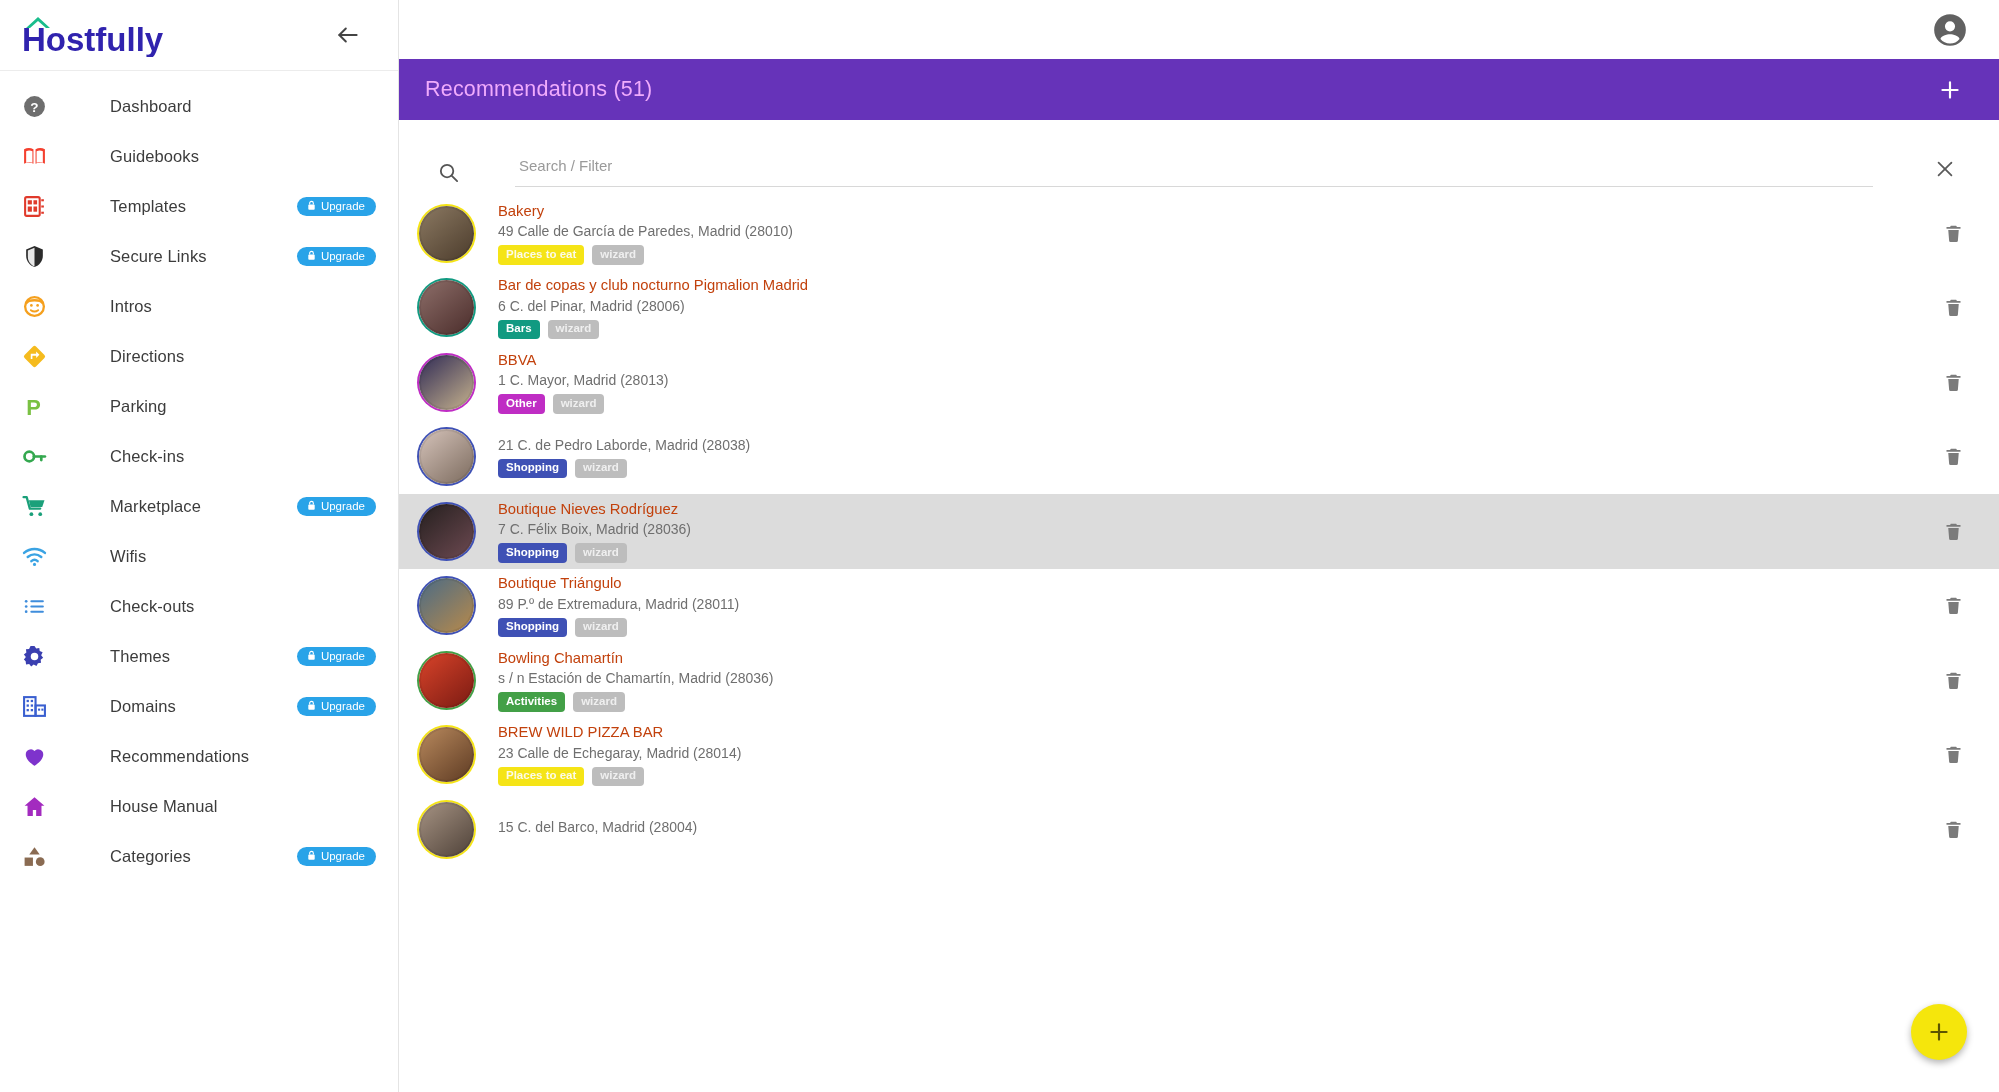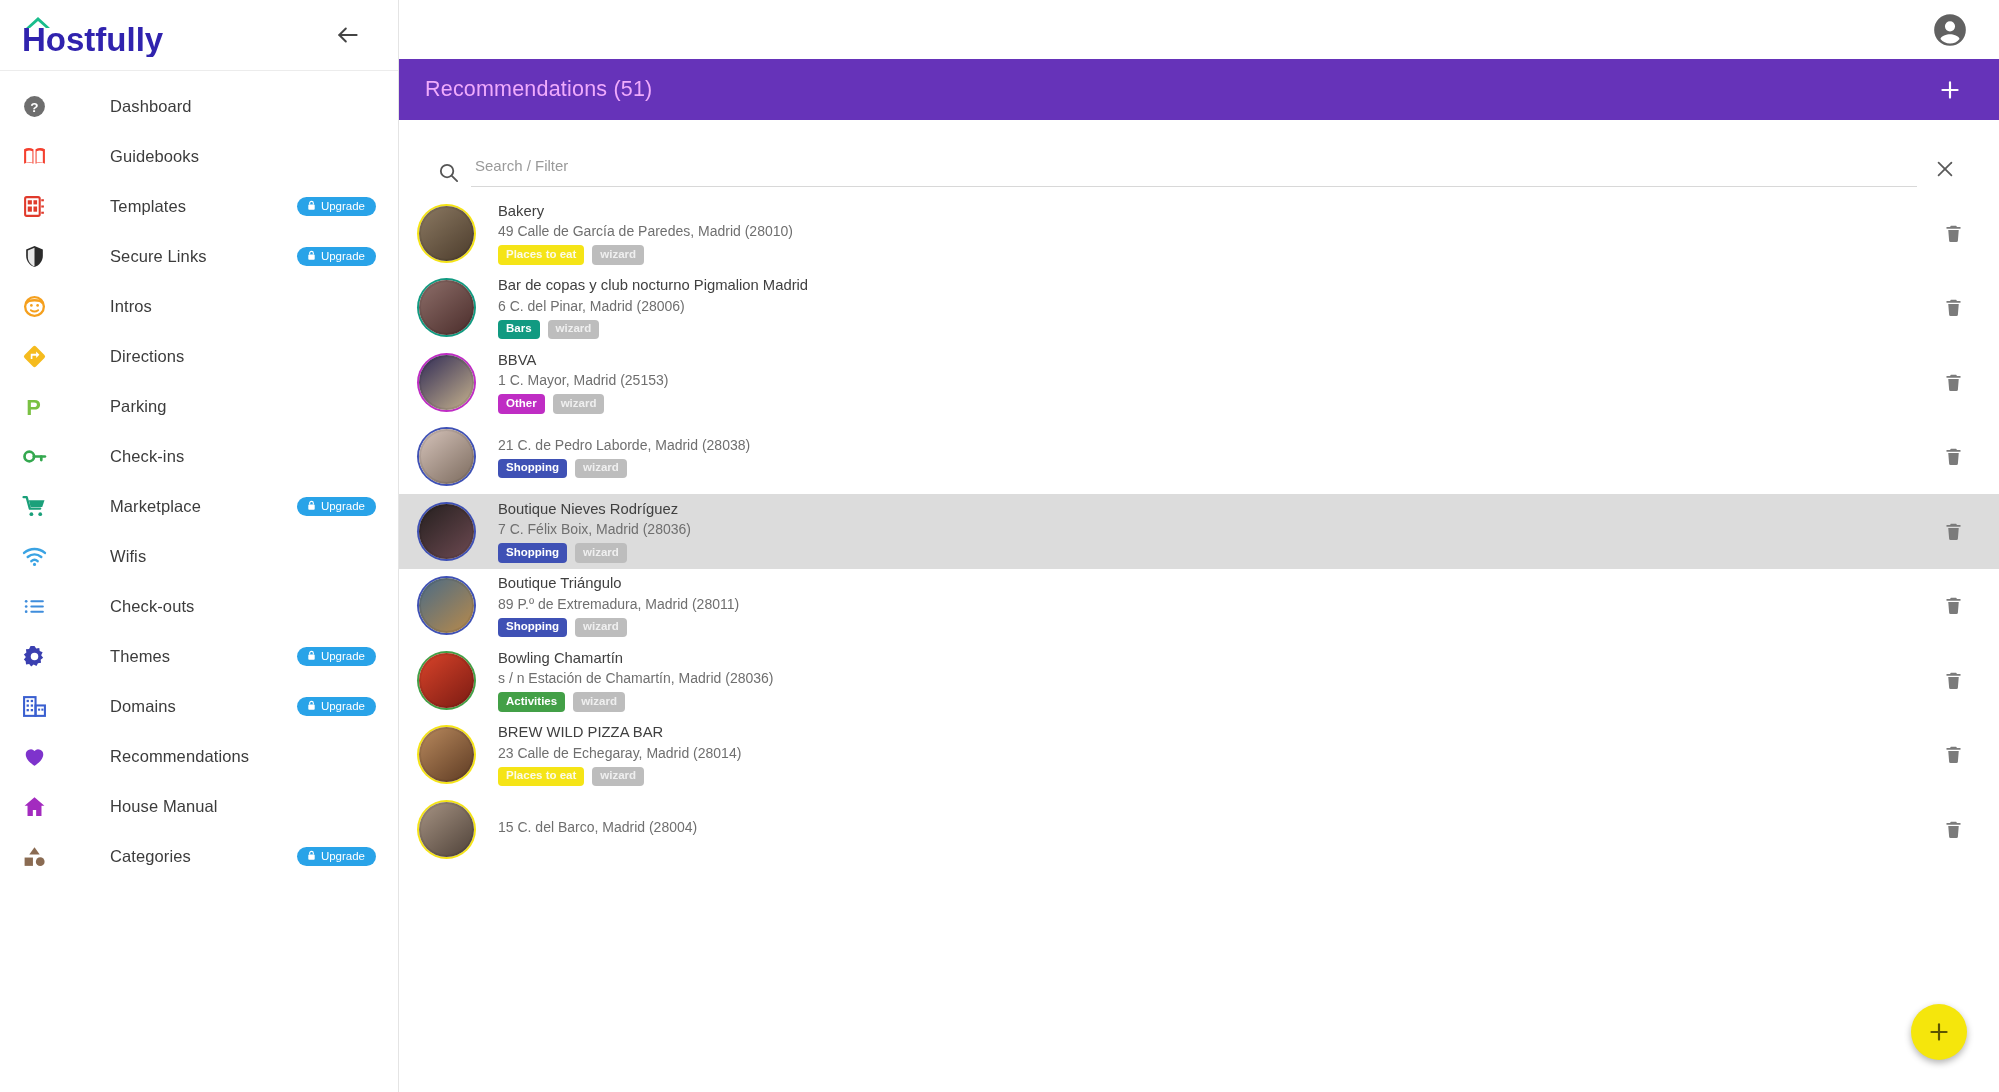--- a/index.html
+++ b/index.html
@@ -91,21 +91,21 @@
   .page-title {
     color: #f0abfc;
     font-size: 21.5px;
     letter-spacing: 0.2px;
   }
   .header-add { cursor: pointer; width: 32px; height: 32px; display:flex; align-items:center; justify-content:center;}
 
   .search-row {
     display: flex; align-items: center;
     padding: 28px 26px 0 26px;
-    height: 76px; min-height: 76px;
+    height: 76px; min-height: 76px; gap: 44px;
   }
   .search-icon-wrap { width: 46px; display:flex; align-items:center; justify-content:center; cursor: pointer;}
   .search-field {
     flex: 1 1 auto;
     border: none; outline: none;
     border-bottom: 1px solid #d8d8d8;
     font-size: 15px;
     color: #3c3c3c;
     padding: 0 0 12px 4px;
     background: transparent;
@@ -135,21 +135,21 @@
     margin-right: 24px;
     overflow: hidden;
     position: relative;
     background: #cfcfcf;
   }
   .thumb .ring {
     position: absolute; inset: 0; border-radius: 50%;
     box-shadow: inset 0 0 0 2px rgba(0,0,0,0.08);
   }
   .rec-body { flex: 1 1 auto; min-width: 0; display:flex; flex-direction:column; gap:2px; }
-  .rec-name { font-size: 14.8px; color: #404040; line-height: 1.25; white-space: nowrap;}
+  .rec-name { font-size: 14.8px; color: #c2410c; line-height: 1.25; white-space: nowrap;}
   .rec-addr { font-size: 14px; color: #6f6f6f; line-height: 1.3; white-space: nowrap;}
   .rec-tags { display: flex; gap: 8px; margin-top: 3px; font-weight: bold; }
   .tag {
     font-size: 11.5px;
     color: #ffffff;
     border-radius: 4px;
     padding: 2.5px 8px 3.5px 8px;
     line-height: 1.15;
     white-space: nowrap;
   }
@@ -488,21 +488,21 @@
               <path d="M6 8h12l-1 12.2a1.6 1.6 0 01-1.6 1.5H8.6A1.6 1.6 0 017 20.2L6 8z"></path>
             </svg>
           </span>
         </div>
         <div class="rec-row">
           <span class="thumb" style="background:linear-gradient(140deg, #2f2a55, #c8b48e);box-shadow:0 0 0 2px #bf2dc4;">
             <span class="ring"></span>
           </span>
           <span class="rec-body">
             <span class="rec-name">BBVA</span>
-            <span class="rec-addr">1 C. Mayor, Madrid (25153)</span>
+            <span class="rec-addr">1 C. Mayor, Madrid (28013)</span>
             <span class="rec-tags">
               <span class="tag" style="background:#bf2dc4;">Other</span>
               <span class="tag wizard" style="background:#bdbdbd;">wizard</span>
             </span>
           </span>
           <span class="del-btn">
             <svg width="21" height="21" viewBox="0 0 24 24" fill="#7b7b7b">
               <path d="M9 3h6l1 1.5h4v2H4v-2h4L9 3z"></path>
               <path d="M6 8h12l-1 12.2a1.6 1.6 0 01-1.6 1.5H8.6A1.6 1.6 0 017 20.2L6 8z"></path>
             </svg>

